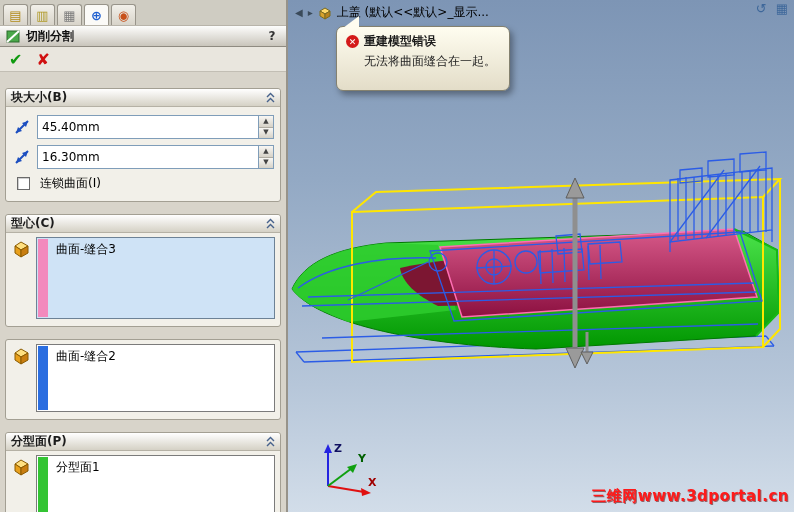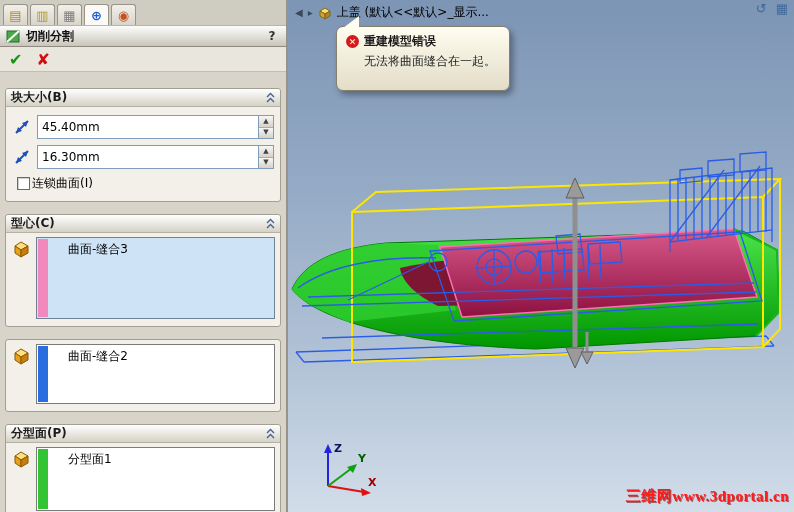--- a/index.html
+++ b/index.html
@@ -39,32 +39,32 @@
   .sec-content { padding:5px 4px 7px; }
   .dim-row { display:flex; align-items:center; gap:5px; margin:3px 2px 6px; }
   .spinbox { flex:1; display:flex; align-items:stretch; height:24px; border:1px solid #7f9db9; background:#fff; }
   .spinbox input { flex:1; min-width:0; border:none; outline:none; padding:0 4px;
                    font:12px "DejaVu Sans","Liberation Sans",sans-serif; color:#000; }
   .spinner { width:15px; display:flex; flex-direction:column; border-left:1px solid #7f9db9; }
   .spin-btn { flex:1; display:flex; align-items:center; justify-content:center; font-size:7px;
               color:#444; background:linear-gradient(#f8f7f4,#d6d2c8); cursor:pointer; line-height:1; }
   .spin-btn + .spin-btn { border-top:1px solid #b0aca2; }
 
-  .check-row { display:flex; align-items:center; gap:2px; margin:5px 4px 2px 7px; }
+  .check-row { display:flex; align-items:center; gap:10px; margin:5px 4px 2px 7px; }
   .checkbox { width:13px; height:13px; background:#fff; border:1px solid #6a6a6a;
               box-shadow:inset 1px 1px 0 #cfcfcf; cursor:pointer; }
 
   .sel-content { position:relative; padding:4px 5px 7px 30px; }
   .sel-icon { position:absolute; left:7px; top:7px; }
   .listbox { border:1px solid #7b7b7b; background:#fff; display:flex; align-items:stretch; padding:1px; cursor:pointer; }
   .listbox.selected { background:#cfe3f6; border-color:#6d8296; }
   .strip { width:10px; flex:none; }
   .strip-pink { background:#f289bd; } .strip-blue { background:#2a6de0; } .strip-green { background:#33c433; }
-  .list-label { padding:2px 20px; color:#000; }
-  .core-box { height:82px; } .cavity-box { height:60px; } .parting-box { height:64px; }
+  .list-label { padding:2px 8px; color:#000; }
+  .core-box { height:82px; } .cavity-box { height:68px; } .parting-box { height:64px; }
 
   
   .viewport { position:relative; flex:1; height:100%; overflow:hidden;
               background:linear-gradient(180deg,#7d95b5 0%,#93a9c4 35%,#b6c6d9 75%,#d2dde9 100%); }
   .model-svg { position:absolute; left:0; top:0; }
   .vp-header { position:absolute; top:4px; left:7px; display:flex; align-items:center; gap:5px;
                color:#000; z-index:5; }
   .mini { font-size:10px; color:#3a4a5a; cursor:pointer; }
   .vp-topright { position:absolute; top:1px; right:6px; display:flex; gap:9px; opacity:.65; z-index:5; }
   .vp-topright span { color:#1c4f8c; font-size:13px; cursor:pointer; }
@@ -74,21 +74,21 @@
              box-shadow:3px 4px 6px rgba(0,0,0,.35); padding:6px 13px 8px 9px; }
   .balloon:before { content:""; position:absolute; left:6px; top:-11px; width:0; height:0;
                     border-left:16px solid transparent; border-bottom:12px solid #fffdf0; }
   .balloon-title { display:flex; align-items:center; gap:5px; font-weight:bold; color:#1a1a1a; }
   .err-icon { width:13px; height:13px; border-radius:50%; background:#d41a1a; color:#fff;
               font-size:9px; font-weight:bold; display:flex; align-items:center; justify-content:center; }
   .balloon-msg { margin:3px 0 12px 18px; color:#222; }
 
   .triad { position:absolute; left:22px; bottom:12px; }
   .watermark { position:absolute; right:5px; bottom:6px; color:#ff1a1a; font-size:15px; font-weight:bold;
-               letter-spacing:.5px; text-shadow:1px 1px 0 rgba(100,0,0,.55);font-family:Liberation Serif, serif; }
+               letter-spacing:.5px; text-shadow:1px 1px 0 rgba(100,0,0,.55); }
 </style>
 </head>
 <body>
 
 <div class="app">
 
   <div class="left-panel">
 
     <div class="tabs-row">
       <div class="tab">

